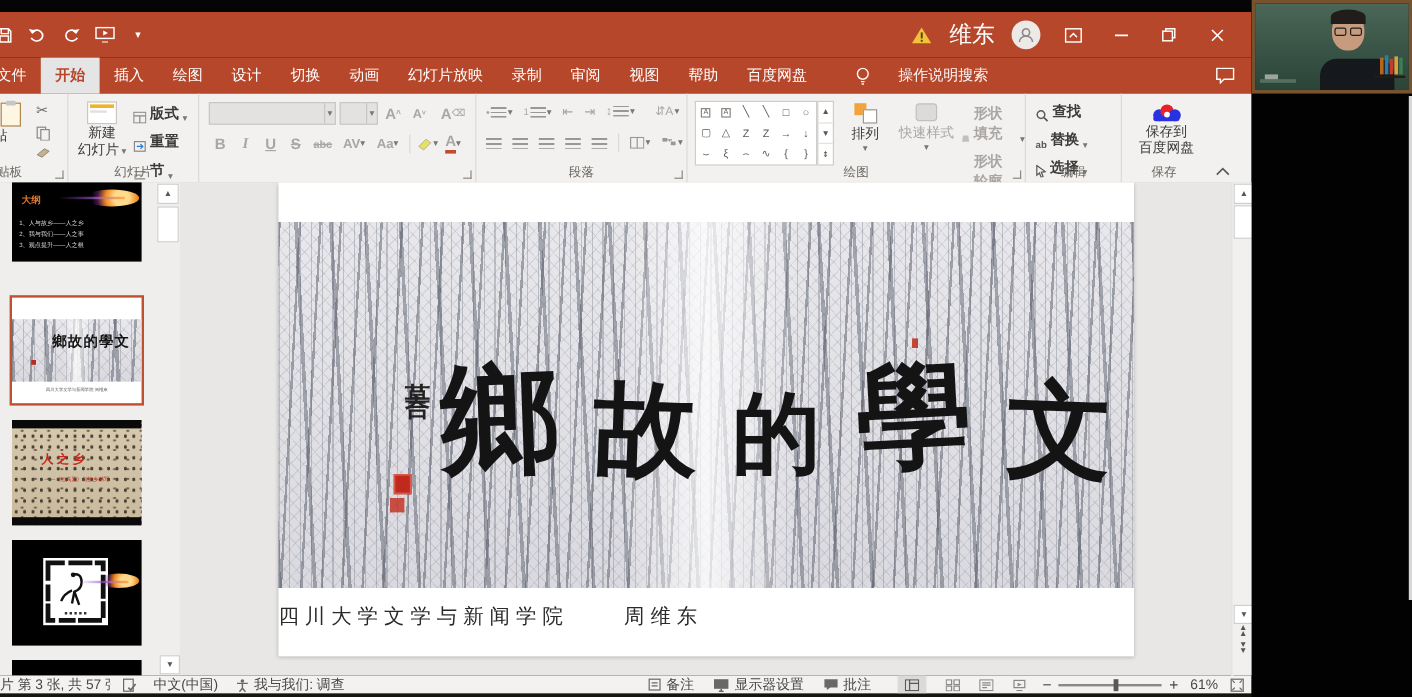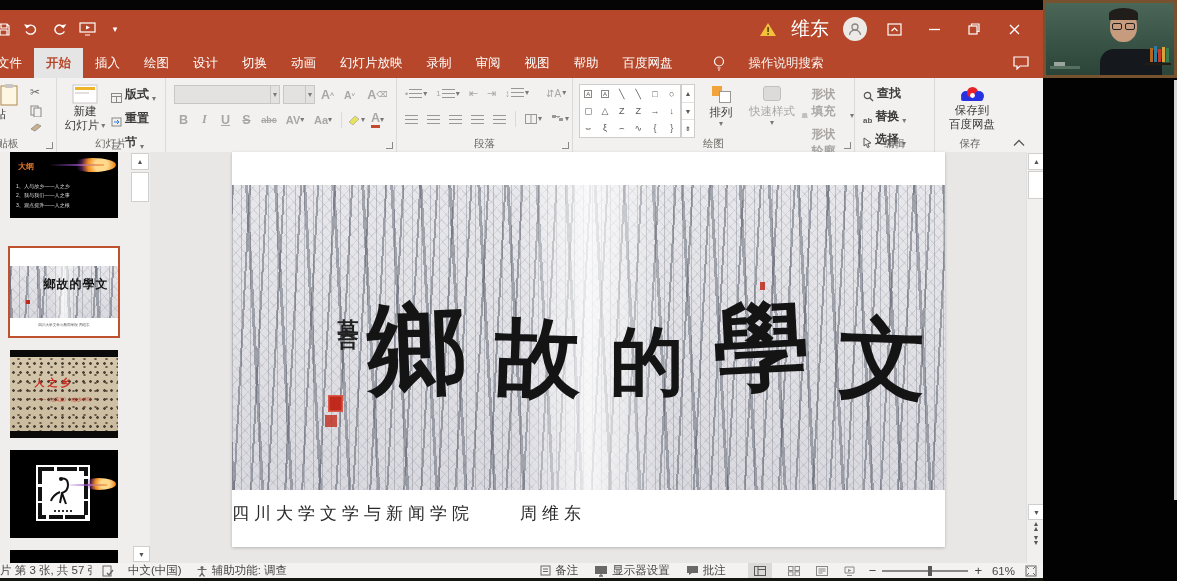--- a/index.html
+++ b/index.html
@@ -571,21 +571,21 @@
         </svg>
     </span>
     <span class="sitem" style="margin-left:14px">
         <span>中文(中国)</span>
       </span>
     <span class="sitem" style="margin-left:14px">
       <svg width="12" height="12" viewBox="0 0 12 12">
           <circle cx="6" cy="2.5" r="1.5" fill="#6a6866"></circle>
           <path d="M1.5 4.5 h9 M6 4.5 v4 M6 8.5 l-2.5 3 M6 8.5 l2.5 3" fill="none" stroke="#6a6866" stroke-width="1.2"></path>
         </svg>
-      <span>辅助功能: 调查</span>
+      <span>我与我们: 调查</span>
     </span>
     <span class="sitem" style="margin-left:auto">
       <svg width="11" height="11" viewBox="0 0 11 11">
           <rect x="1" y="1" width="9" height="9" fill="none" stroke="#6a6866"></rect>
           <path d="M3 4h5 M3 6.5h5" stroke="#6a6866"></path>
         </svg>
       <span>备注</span>
     </span>
     <span class="sitem" style="margin-left:16px">
       <svg width="14" height="12" viewBox="0 0 14 12">

